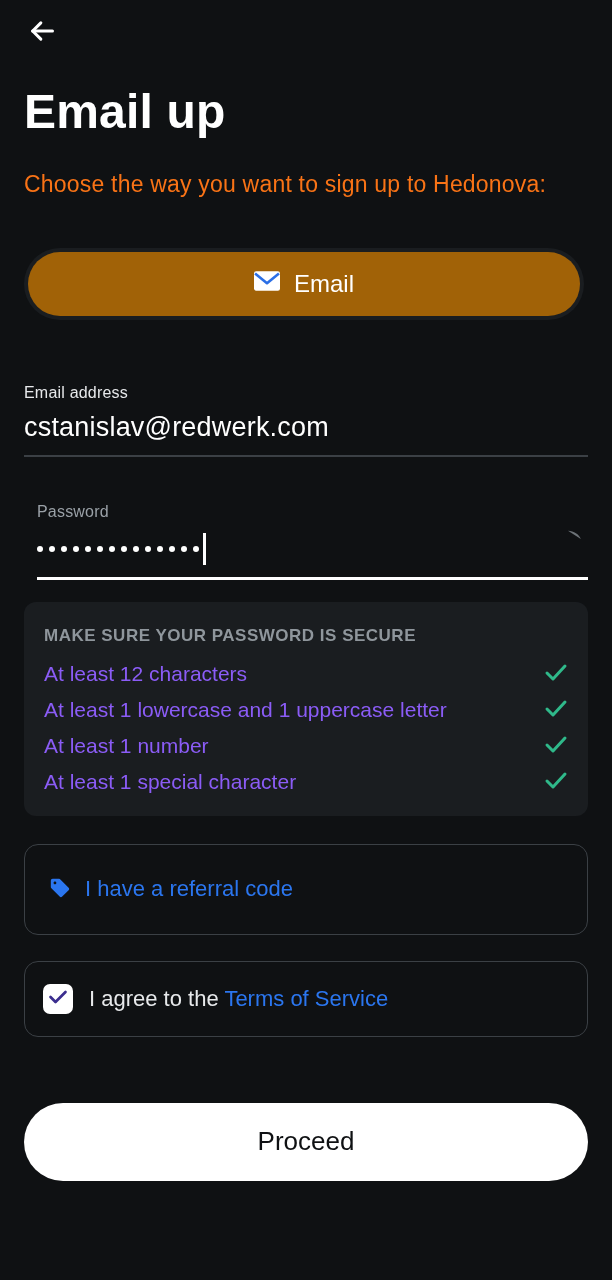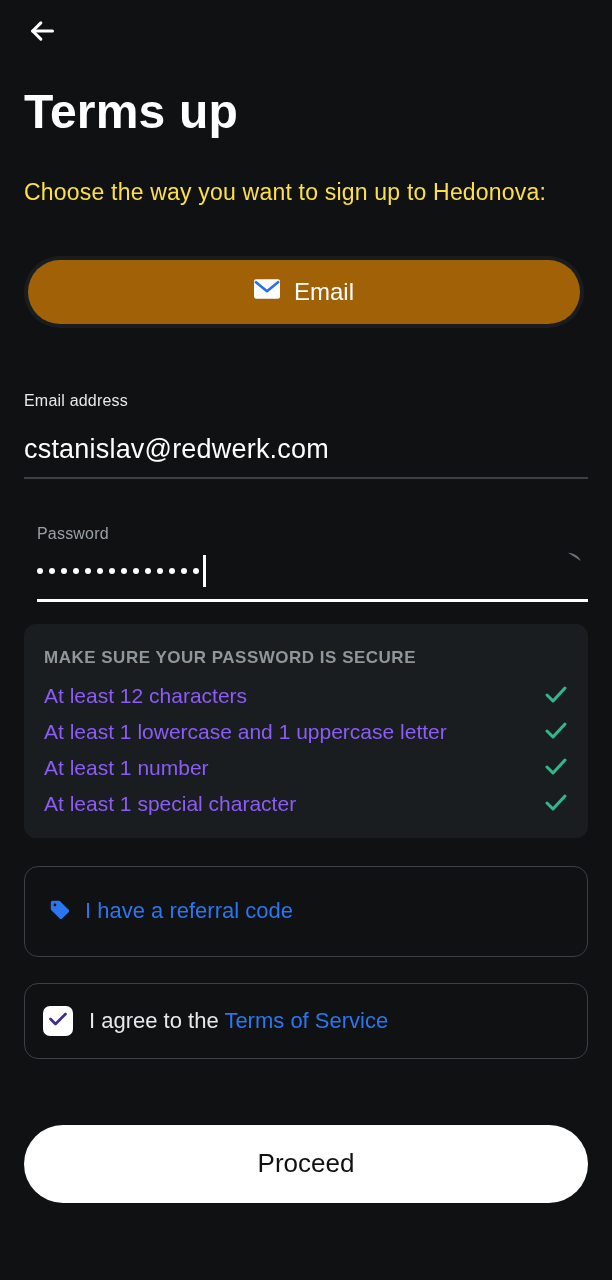--- a/index.html
+++ b/index.html
@@ -24,24 +24,24 @@
   }
   .back-btn svg { width: 28px; height: 28px; }
 
   .title {
     margin-top: 34px;
     font-size: 48px;
     font-weight: 700;
     letter-spacing: 0.2px;
   }
   .subtitle {
-    margin-top: 36px;
+    margin-top: 28px;
     font-size: 23px;
     line-height: 1.5;
-    color: #fde047;
+    color: #f97316;
     letter-spacing: 0.2px;
     max-width: 540px;
   }
 
   .segment {
     margin-top: 46px;
     width: 560px;
     height: 72px;
     background: #1a1d20;
     border-radius: 36px;
@@ -71,21 +71,21 @@
   .seg-btn.google svg { width: 24px; height: 24px; }
 
   .field-group { margin-top: 64px; }
   .field-label {
     font-size: 16px;
     color: #e7e9eb;
     letter-spacing: 0.2px;
   }
   .field-label.muted { color: #9aa1a7; }
   .text-input {
-    margin-top: 18px;
+    margin-top: 4px;
     width: 100%;
     background: transparent;
     border: none;
     border-bottom: 2px solid #3b4045;
     color: #fff;
     font-size: 27px;
     padding: 6px 0 12px 0;
     outline: none;
     letter-spacing: 0.2px;
   }
@@ -201,21 +201,21 @@
     <button class="back-btn">
       <span>
         <svg viewBox="0 0 24 24" fill="none" stroke="#fff" stroke-width="2.6" stroke-linecap="round" stroke-linejoin="round">
           <line x1="21" y1="12" x2="4" y2="12"></line>
           <polyline points="11 5 4 12 11 19"></polyline>
         </svg>
       </span>
     </button>
   </div>
 
-  <h1 class="title">Terms up</h1>
+  <h1 class="title">Email up</h1>
   <p class="subtitle">Choose the way you want to sign up to Hedonova:</p>
 
   <div class="segment">
     <button class="seg-btn active">
       <span>
         <svg viewBox="0 0 24 18">
           <rect x="0" y="0" width="24" height="18" rx="2" fill="#fff"></rect>
           <path d="M1 2 L12 11 L23 2" stroke="#2b6fe6" stroke-width="2.4" fill="none" stroke-linejoin="round"></path>
         </svg>
       </span>

